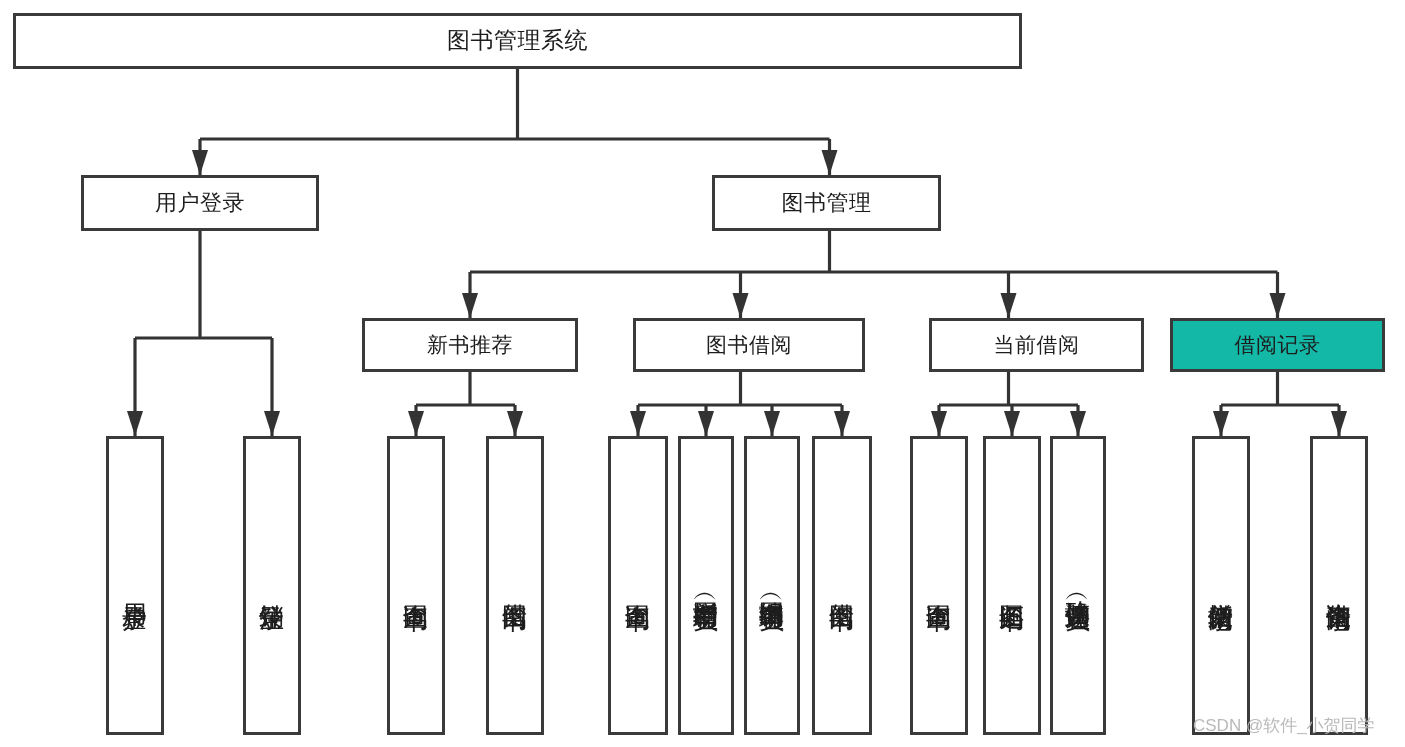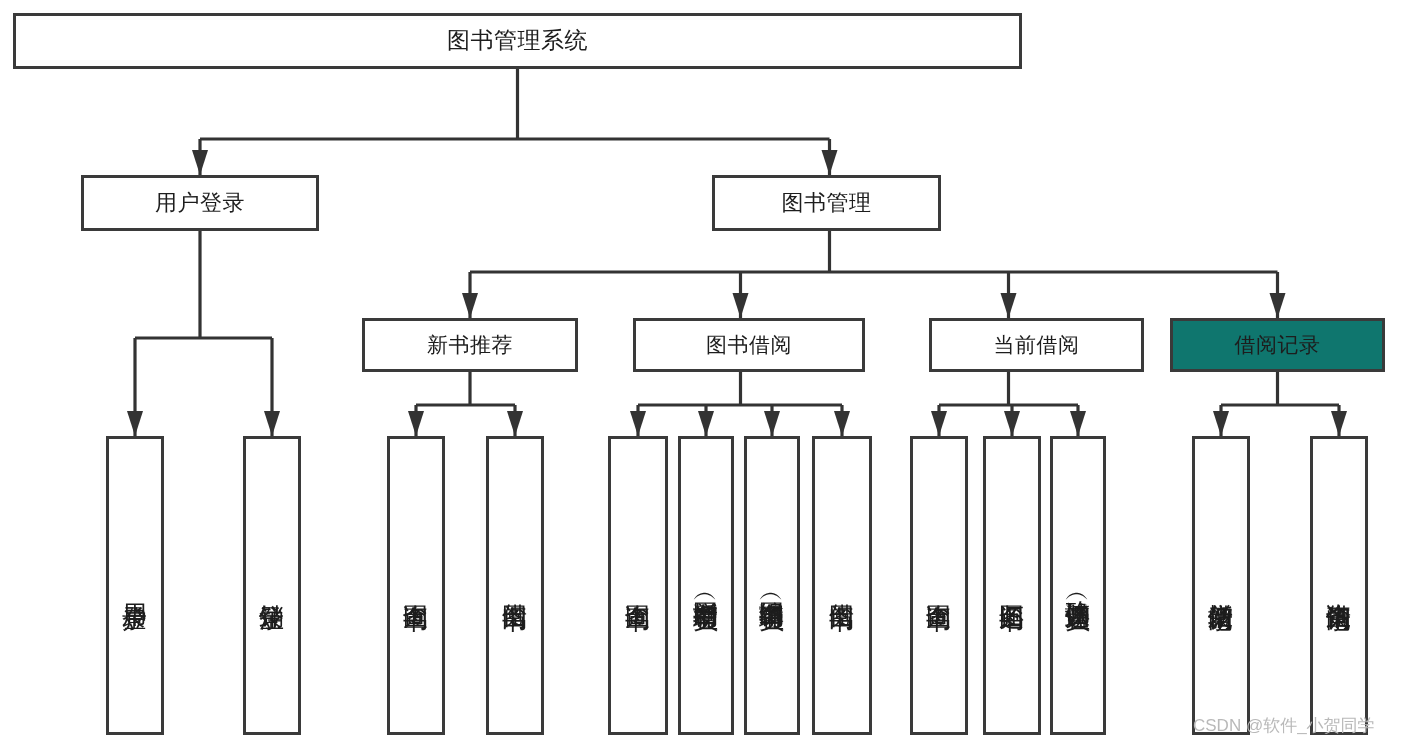--- a/index.html
+++ b/index.html
@@ -138,21 +138,21 @@
       </div>
       <div class="node level-2" style="left: 362px; top: 318px; width: 216px; height: 54px; border-color: rgb(58, 58, 58); background: rgb(255, 255, 255); color: rgb(29, 29, 29);">
         <span class="node-label">新书推荐</span>
       </div>
       <div class="node level-2" style="left: 633px; top: 318px; width: 232px; height: 54px; border-color: rgb(58, 58, 58); background: rgb(255, 255, 255); color: rgb(29, 29, 29);">
         <span class="node-label">图书借阅</span>
       </div>
       <div class="node level-2" style="left: 901px; top: 318px; width: 215px; height: 54px; border-color: rgb(58, 58, 58); background: rgb(255, 255, 255); color: rgb(29, 29, 29); margin-left: 28px;">
         <span class="node-label">当前借阅</span>
       </div>
-      <div class="node level-2" style="left: 1170px; top: 318px; width: 215px; height: 54px; border-color: rgb(58, 58, 58); background: #0f766e; color: rgb(29, 29, 29);">
+      <div class="node level-2" style="left: 1170px; top: 318px; width: 215px; height: 54px; border-color: rgb(58, 58, 58); background: #14b8a6; color: rgb(29, 29, 29);">
         <span class="node-label">借阅记录</span>
       </div>
       <div class="node level-3 leaf" style="left: 106px; top: 436px; width: 58px; height: 299px; border-color: rgb(58, 58, 58); background: rgb(255, 255, 255); color: rgb(29, 29, 29);">
         <span class="node-label">用户登录</span>
       </div>
       <div class="node level-3 leaf" style="left: 243px; top: 436px; width: 58px; height: 299px; border-color: rgb(58, 58, 58); background: rgb(255, 255, 255); color: rgb(29, 29, 29);">
         <span class="node-label">注销登录</span>
       </div>
       <div class="node level-3 leaf" style="left: 387px; top: 436px; width: 58px; height: 299px; border-color: rgb(58, 58, 58); background: rgb(255, 255, 255); color: rgb(29, 29, 29);">
         <span class="node-label">查询图书</span>

